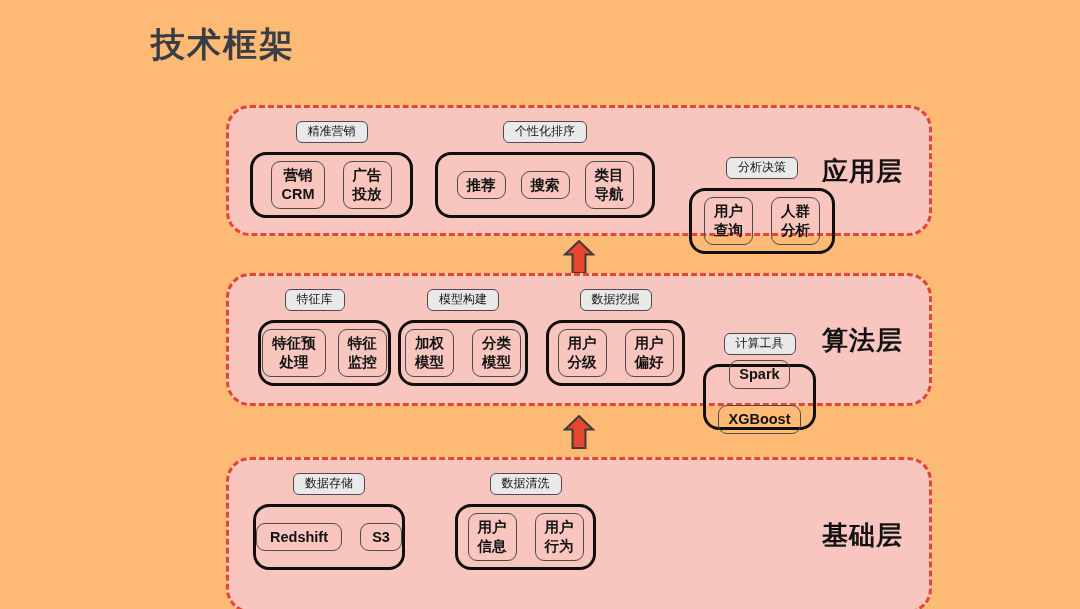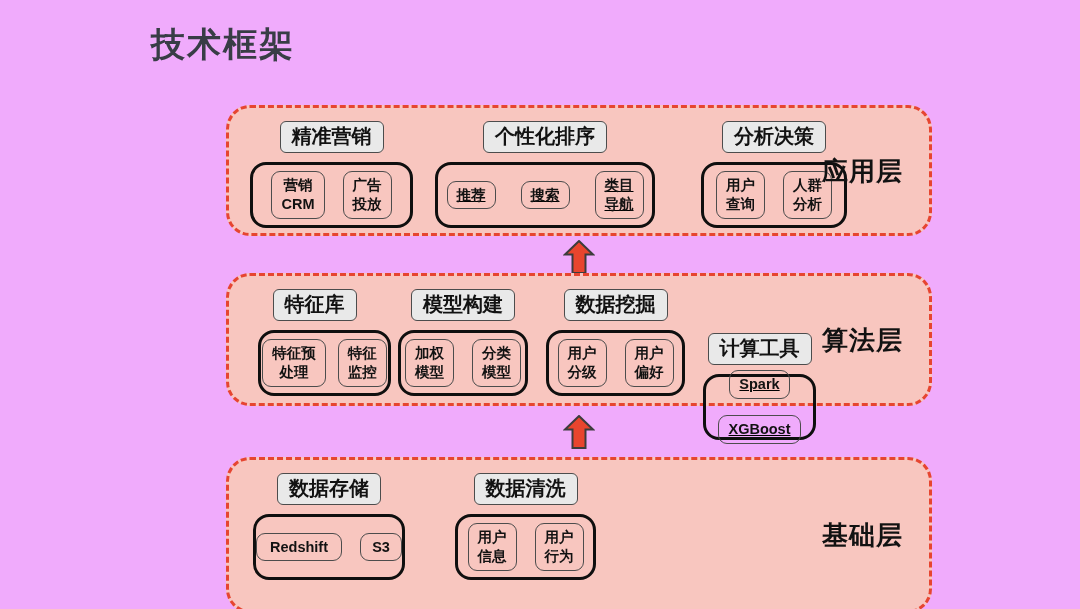--- a/index.html
+++ b/index.html
@@ -13,21 +13,21 @@
     --arrow-stroke:#3c3c3c;
     --title-color:#383d46;
     --text-color:#121212;
   }
   *{margin:0;padding:0;box-sizing:border-box;}
   html,body{background:#ffffff;}
   body{font-family:"Liberation Sans","DejaVu Sans",sans-serif;}
   .page{
     position:relative;
     width:1080px;height:609px;
-    background:#f0abfc;
+    background:#fdba74;
     overflow:hidden;
   }
   .title{
     position:absolute;
     left:151px;top:22px;
     font-size:34px;
     font-weight:900;
     letter-spacing:2px;
     color:var(--title-color);
   }
@@ -47,42 +47,41 @@
     top:13px;
     display:flex;
     flex-direction:column;
     align-items:center;
   }
   .group-label{
     background:var(--label-bg);
     border:1.5px solid var(--label-border);
     border-radius:6px;
     padding:2px 11px 3px;
-    font-size:20px;
-    font-weight:bold;
+    font-size:12px;
+    font-weight:normal;
     color:var(--text-color);
     white-space:nowrap;
     line-height:1.25;
   }
   .group-box{
     margin-top:9px;
     width:100%;
     height:66px;
     border:3px solid var(--group-border);
     border-radius:16px;
     display:flex;
     align-items:center;
     justify-content:center;
     gap:18px;
   }
   .group-box.v{
     flex-direction:column;
     gap:16px;
     padding:6px 0;
-    text-decoration:underline;
   }
   .item{
     border:1.5px solid var(--item-border);
     border-radius:9px;
     padding:4px 9px;
     font-size:14.5px;
     font-weight:bold;
     line-height:1.3;
     color:var(--text-color);
     text-align:center;
@@ -106,22 +105,22 @@
   .up-arrow{
     position:absolute;
     left:563px;
     width:32px;height:34px;
   }
   .arrow-1{top:240px;}
   .arrow-2{top:415px;}
   
   .l1-g1{left:21px;width:163px;}
   .l1-g2{left:206px;width:220px;align-items:center;}
-  .l1-g3{left:472px;width:146px;}
-  .l1-g2 .group-box{gap:25px;text-decoration:underline;}
+  .l1-g3{left:460px;width:146px;margin-top:36px;}
+  .l1-g2 .group-box{gap:15px;}
   .l2-g1{left:19px;width:133px;}
   .l2-g2{left:169px;width:130px;}
   .l2-g3{left:317px;width:139px;}
   .l2-g4{left:474px;width:113px;margin-top:44px;}
   .l2-g1 .group-box{gap:12px;margin-left:20px;}
   .l3-g1{left:24px;width:152px;}
   .l3-g2{left:226px;width:141px;}
   .l3-g3{left:426px;width:145px;}
 </style>
 </head>

